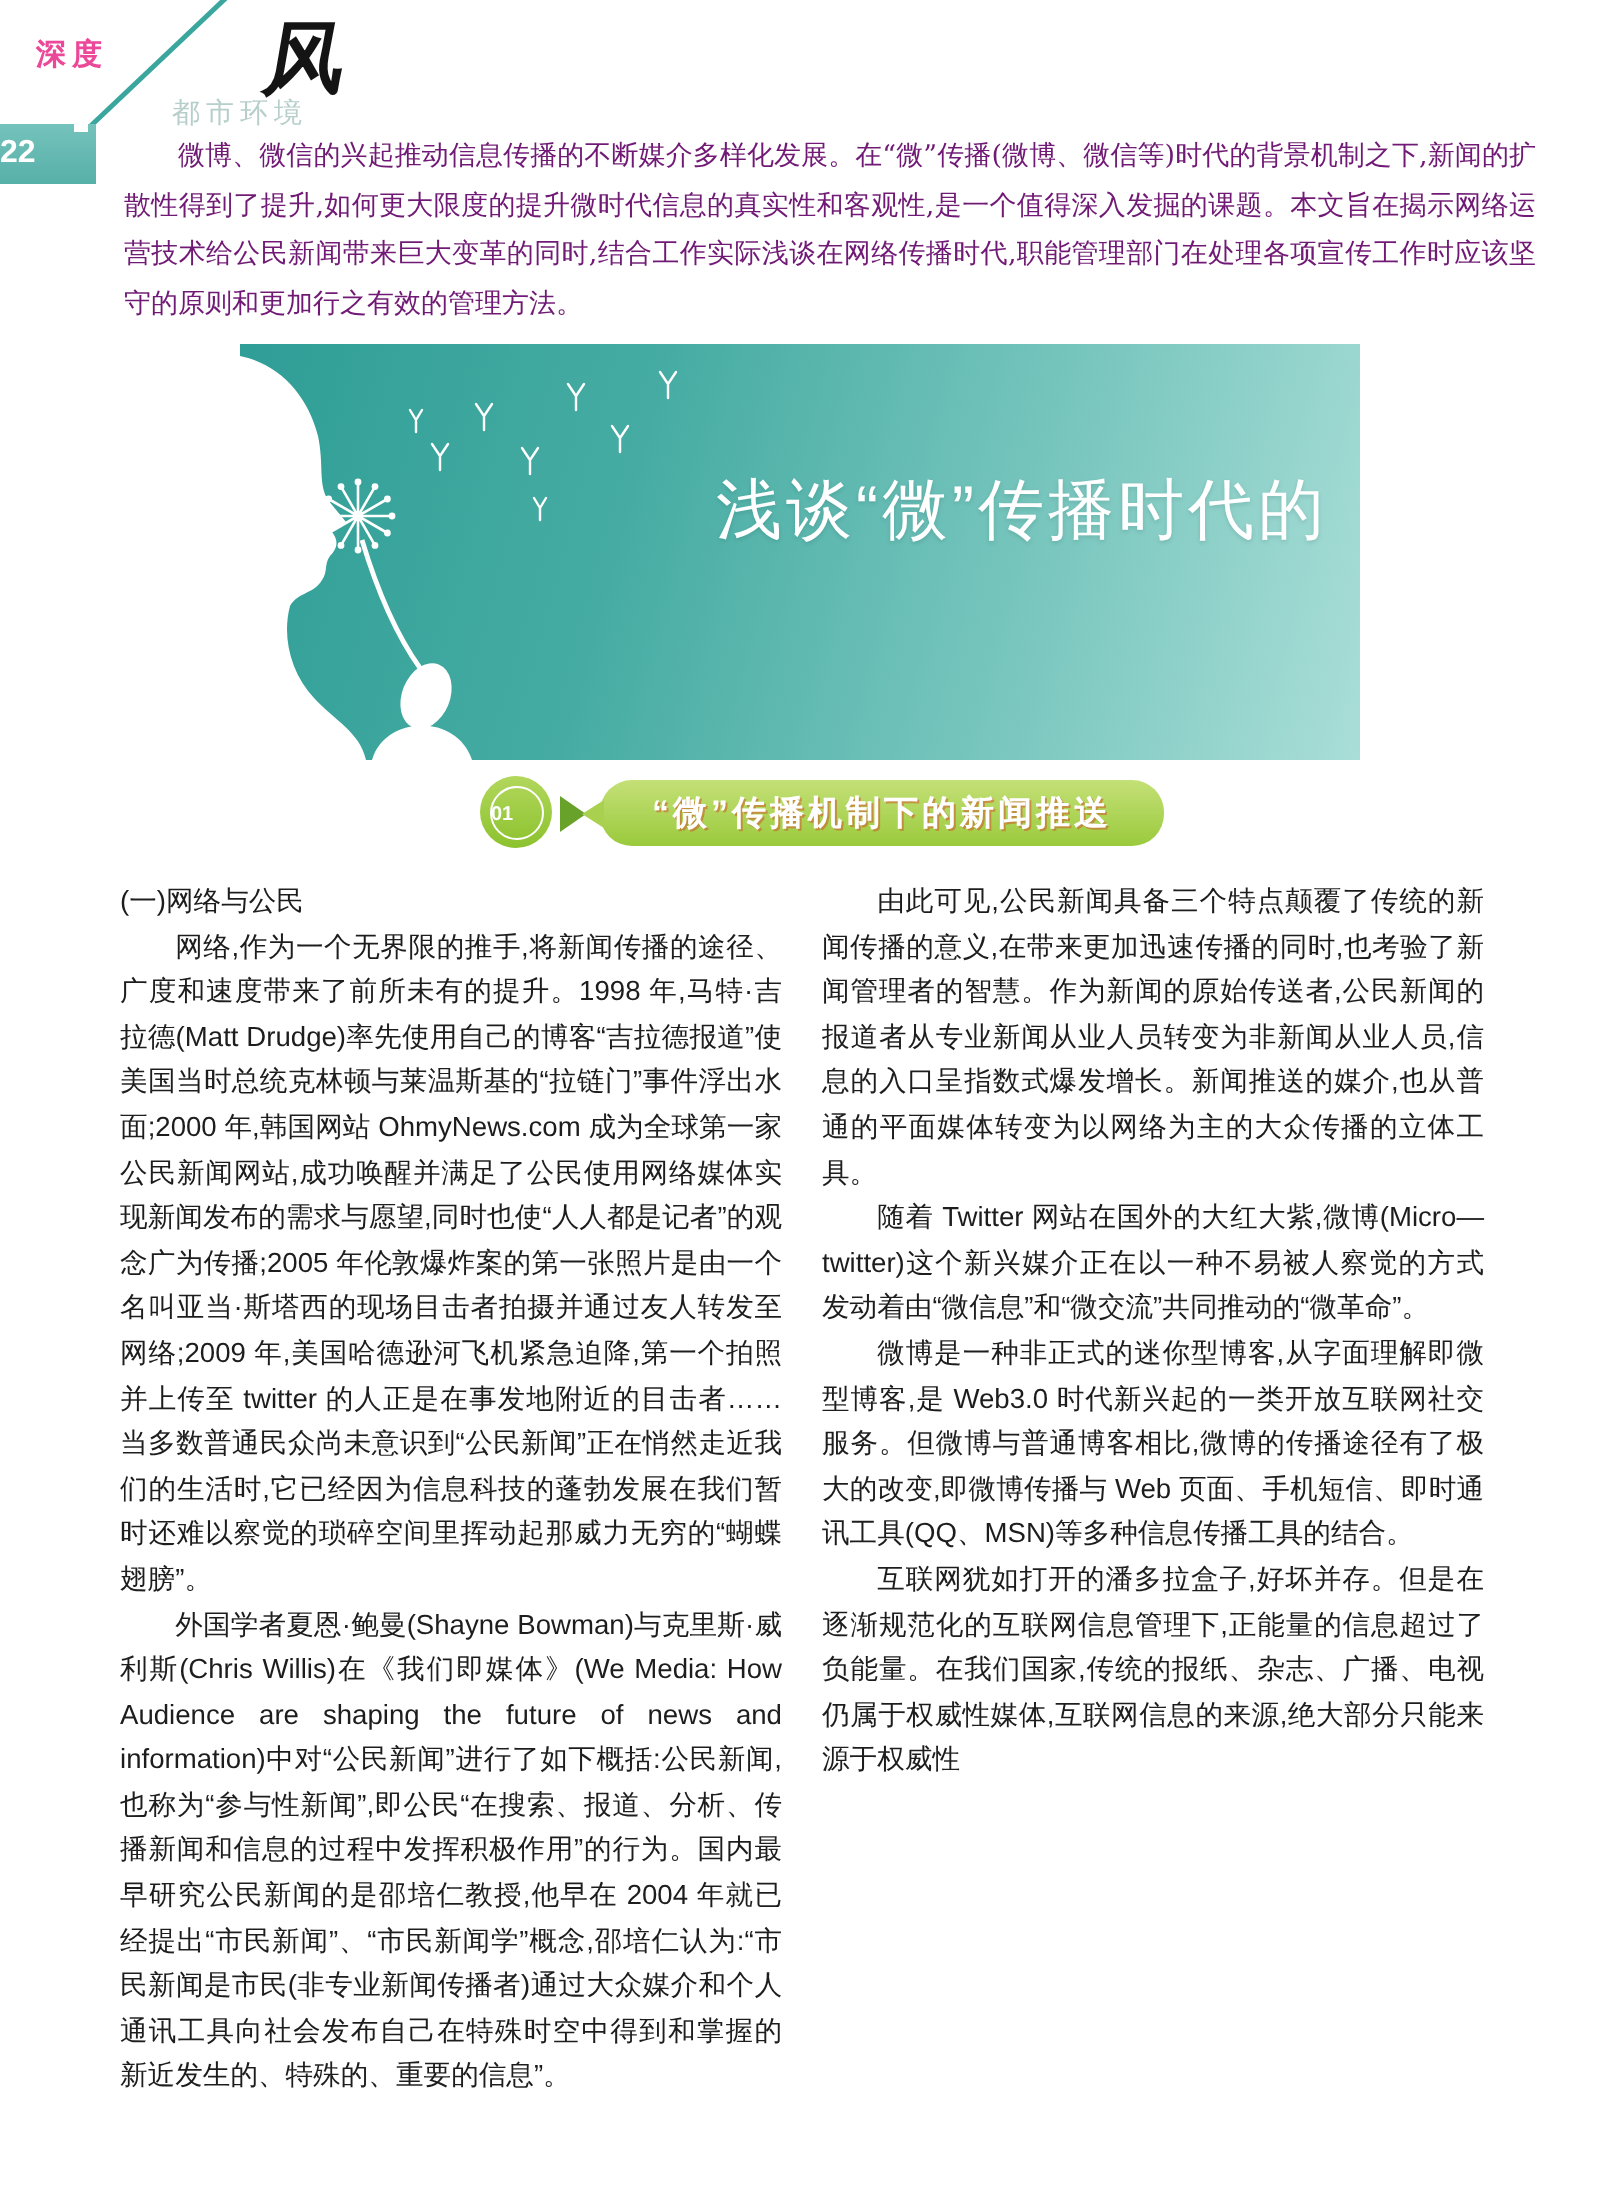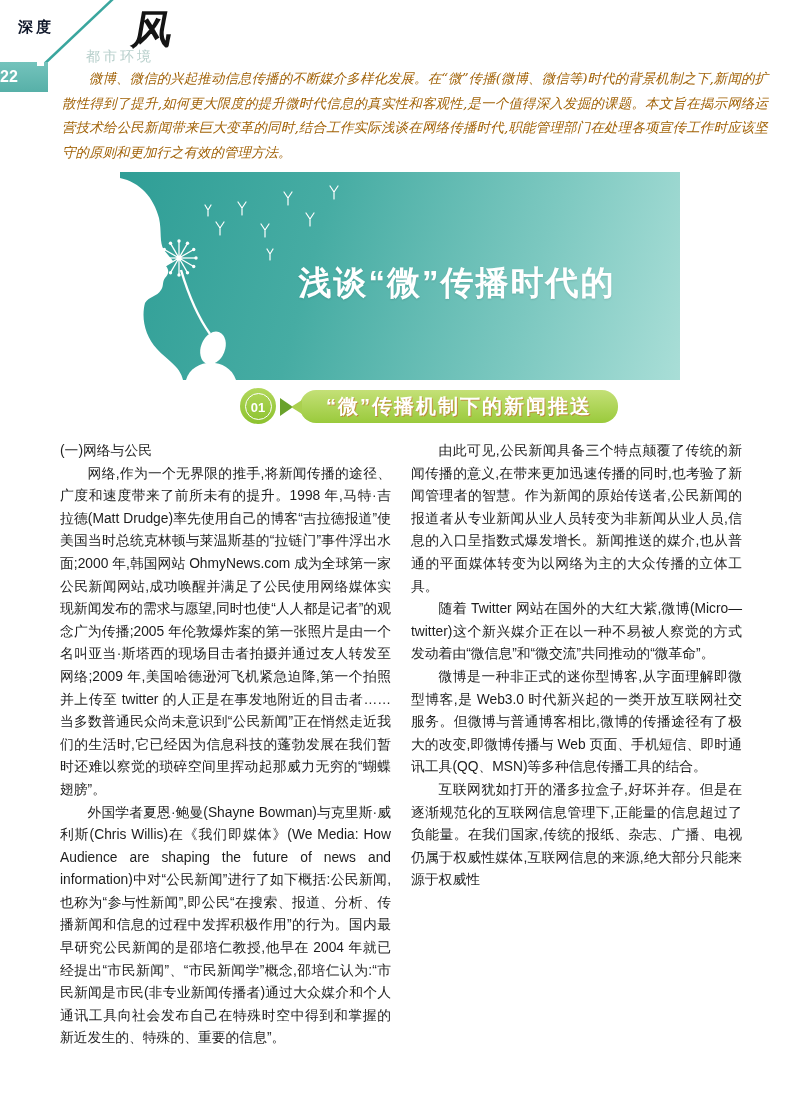--- a/index.html
+++ b/index.html
@@ -5,21 +5,21 @@
   html,body{margin:0;padding:0;}
   body{
     width:800px;height:1100px;position:relative;overflow:hidden;
     background:#ffffff;
     font-family:"Liberation Sans","DejaVu Sans",sans-serif;
   }
   
   .hdr-line{position:absolute;left:0;top:0;pointer-events:none;}
   .section-label{
     position:absolute;left:18px;top:18px;
-    color:#0f172a;font-weight:bold;font-size:15px;letter-spacing:3px;
+    color:#ec4899;font-weight:bold;font-size:15px;letter-spacing:3px;
   }
   .magazine-title{
     position:absolute;left:86px;top:24px;
     color:#b7cfcb;font-size:14px;letter-spacing:3px;margin-top:24px;
   }
   .logo-glyph{
     position:absolute;left:133px;top:2px;
     font-family:"DejaVu Serif","Liberation Serif",serif;
     font-size:40px;font-weight:bold;color:#141414;
     transform:skewX(-10deg);
@@ -29,59 +29,57 @@
     background:linear-gradient(180deg,#74c3bc 0%,#57b0a8 100%);
     color:#fff;font-weight:bold;font-size:16px;
     text-align:left;line-height:30px;padding-right:9px;box-sizing:border-box;
   }
   .page-num-badge .notch{
     position:absolute;right:4px;top:-3px;width:7px;height:7px;background:#fff;
   }
   
   .intro{
     position:absolute;left:62px;top:66px;width:706px;
-    color:#a16207;font-size:13.5px;line-height:24.5px;
+    color:#701a75;font-size:13.5px;line-height:24.5px;
     text-align:justify;text-indent:2em;
     font-family:"DejaVu Serif","Liberation Serif",serif;
-    font-style:italic;
   }
   
   .banner{
     position:absolute;left:120px;top:172px;width:560px;height:208px;
     background:linear-gradient(105deg,#2f9e96 0%,#46aca3 35%,#7cc8c0 72%,#a9ded7 100%);
     overflow:hidden;
   }
   .banner-art{position:absolute;left:0;top:0;}
   .banner-title{
     position:absolute;left:130px;right:16px;top:58px;
-    text-align:center;color:#ffffff;font-weight:bold;
+    text-align:right;color:#ffffff;font-weight:normal;
     font-size:33px;line-height:50px;letter-spacing:2px;
     text-shadow:0 1px 2px rgba(0,60,55,0.15);
-    margin-top:28px;
   }
   
   .sec-badge{
     position:absolute;left:240px;top:388px;width:36px;height:36px;border-radius:50%;
     background:linear-gradient(180deg,#b2d75c 0%,#8cc22e 100%);
     display:flex;align-items:center;justify-content:center;
   }
   .sec-badge .ring{
     width:27px;height:27px;border:1.5px solid #ffffff;border-radius:50%;
-    color:#fff;font-size:13px;font-weight:bold;text-align:center;line-height:27px;
+    color:#fff;font-size:10px;font-weight:bold;text-align:left;line-height:27px;
     box-sizing:border-box;
   }
   .sec-chevron{
     position:absolute;left:280px;top:398px;width:0;height:0;
     border-left:13px solid #69a22b;
     border-top:9px solid transparent;border-bottom:9px solid transparent;
   }
   .sec-pill{
     position:absolute;left:300px;top:390px;height:33px;border-radius:16px;
     padding:0 26px;background:linear-gradient(180deg,#c4e077 0%,#9aca3c 100%);
-    color:#ffffff;font-weight:bold;font-size:20px;line-height:33px;letter-spacing:2px;
+    color:#ffffff;font-weight:bold;font-size:17px;line-height:33px;letter-spacing:2px;
     text-shadow:1px 1px 0 rgba(210,88,42,0.55);
   }
   .sec-pill::before{
     content:"";position:absolute;left:-9px;top:10px;width:0;height:0;
     border-right:11px solid #aad04f;
     border-top:7px solid transparent;border-bottom:7px solid transparent;
   }
   
   .content{
     position:absolute;left:60px;top:440px;width:684px;

